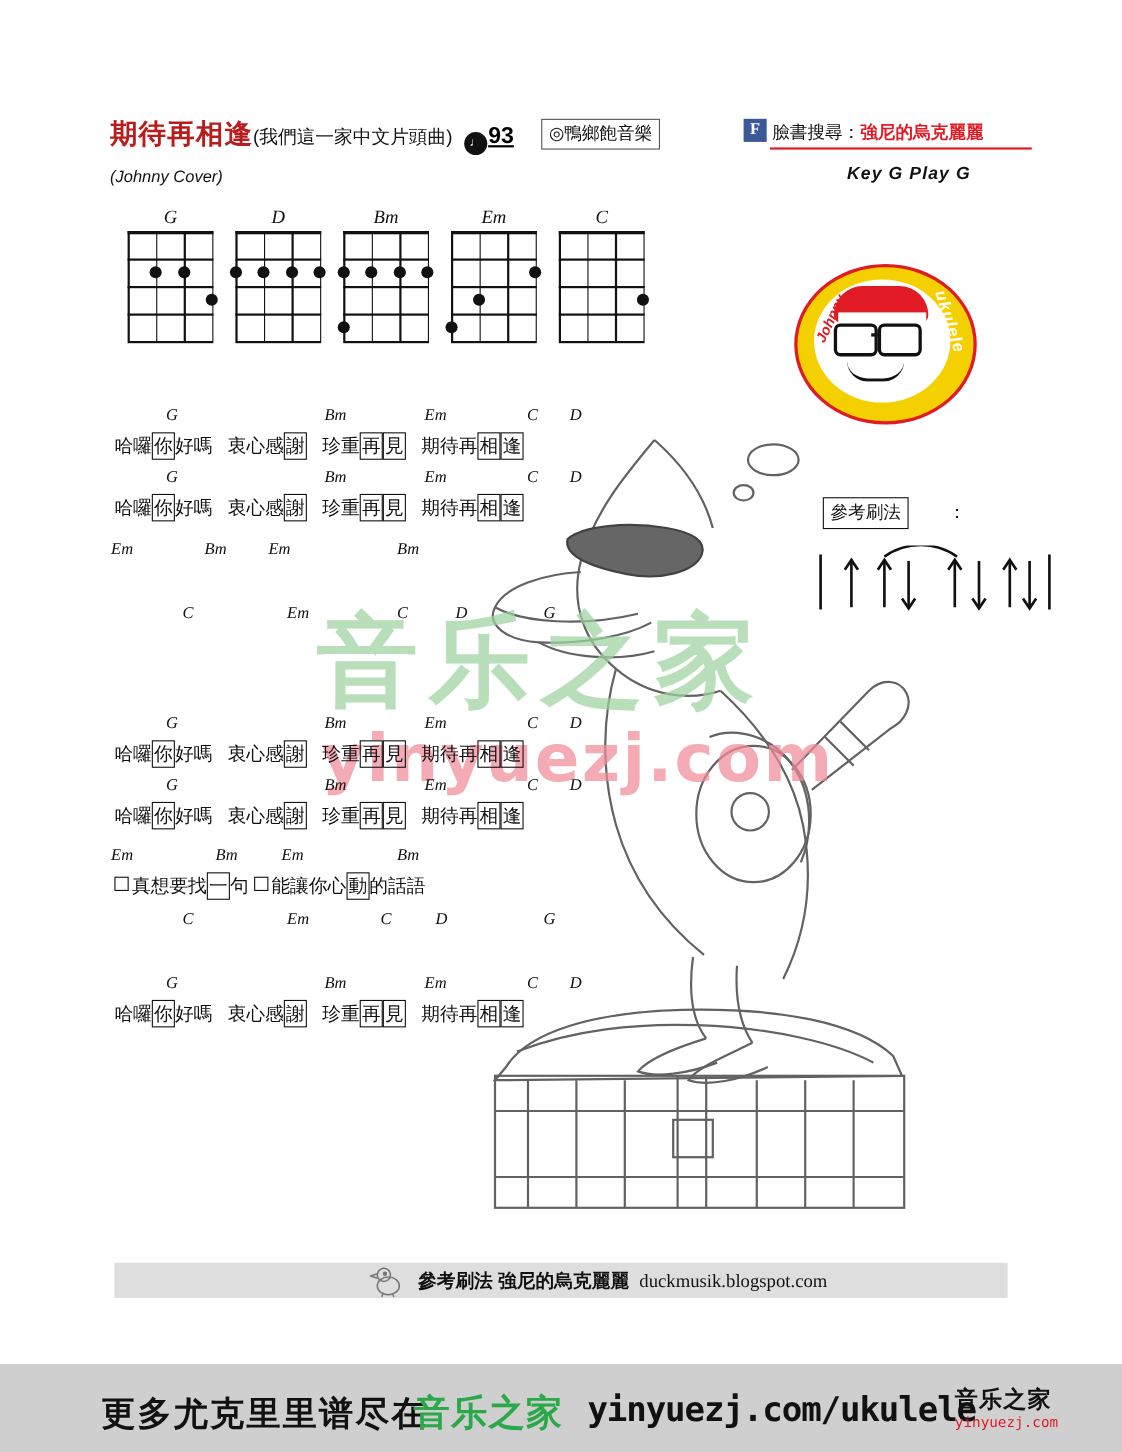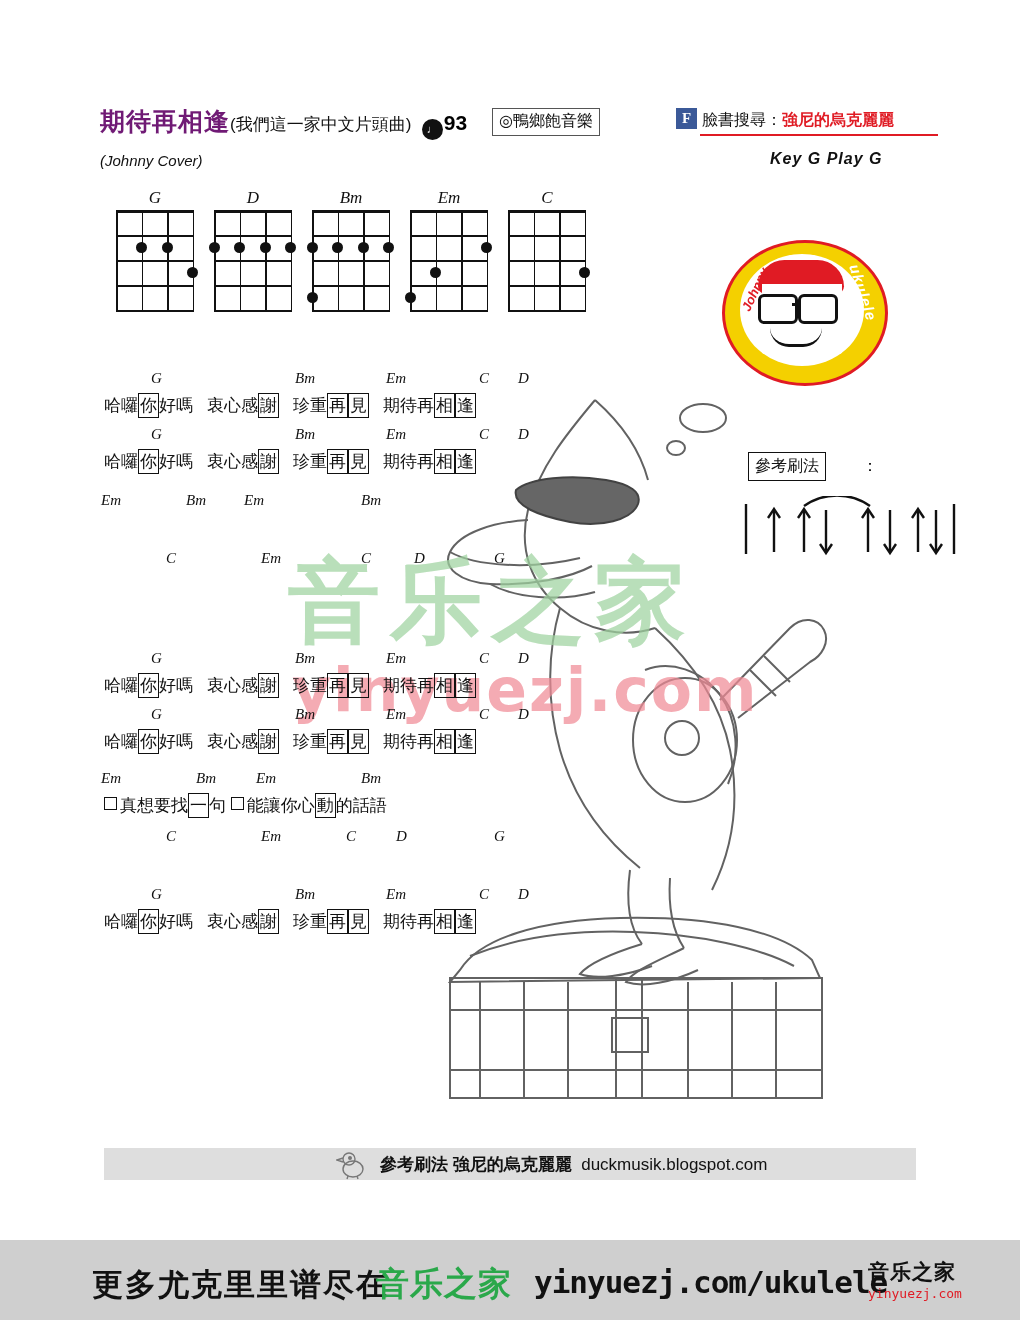--- a/index.html
+++ b/index.html
@@ -7,23 +7,23 @@
     width:1020px;height:1320px;
     background:#ffffff;
     font-family:"Liberation Sans","DejaVu Sans",sans-serif;
     position:relative;
     overflow:hidden;
   }
   .sheet{position:absolute;left:0;top:0;width:1020px;height:1240px;background:#fff;}
 
   
   .title-row{position:absolute;left:100px;top:105px;width:860px;height:46px;}
-  .title-main{font-size:25px;font-weight:bold;color:#701a75;letter-spacing:1px;display:inline-block;vertical-align:baseline;}
+  .title-main{font-size:25px;font-weight:bold;color:#b91c1c;letter-spacing:1px;display:inline-block;vertical-align:baseline;}
   .title-sub{font-size:17px;color:#111;display:inline-block;vertical-align:baseline;}
-  .bpm{display:inline-block;vertical-align:baseline;font-size:21px;font-weight:bold;margin-left:6px;}
+  .bpm{display:inline-block;vertical-align:baseline;font-size:21px;font-weight:bold;margin-left:6px;text-decoration:underline;}
   .metro{display:inline-block;width:21px;height:21px;border-radius:50%;background:#111;color:#fff;font-size:11px;line-height:21px;text-align:center;vertical-align:-3px;margin-right:1px;}
   .repeat-note{position:absolute;left:492px;top:108px;border:1px solid #555;padding:2px 6px 3px 6px;font-size:16px;color:#111;background:#fff;}
   .cover-line{position:absolute;left:100px;top:152px;font-size:15px;font-style:italic;color:#111;}
 
   .fb-box{position:absolute;left:676px;top:108px;width:21px;height:21px;background:#3b5998;color:#fff;font-weight:bold;font-size:15px;line-height:21px;text-align:center;font-family:"Liberation Serif",serif;}
   .fb-text{position:absolute;left:702px;top:110px;font-size:16px;color:#111;}
   .fb-red{color:#e01b24;font-weight:bold;}
   .fb-underline{position:absolute;left:700px;top:134px;width:238px;height:2px;background:#e01b24;}
   .keyplay{position:absolute;left:770px;top:150px;font-size:16px;font-weight:bold;font-style:italic;color:#111;letter-spacing:1px;}
 
@@ -69,21 +69,21 @@
   .sq{display:inline-block;width:11px;height:11px;border:1.5px solid #111;margin-right:3px;vertical-align:1px;}
 
   
   .strum-label{position:absolute;left:748px;top:452px;border:1.5px solid #111;padding:3px 6px;font-size:16px;color:#111;background:#fff;}
   .strum-colon{position:absolute;left:862px;top:456px;font-size:16px;}
   .strum{position:absolute;left:740px;top:496px;width:220px;height:70px;}
 
   
   .footbar{position:absolute;left:104px;top:1148px;width:812px;height:32px;background:#dedede;}
   .foot-text{position:absolute;left:380px;top:1153px;font-size:17px;color:#111;font-weight:bold;}
-  .foot-url{font-family:Liberation Sans, sans-serif;font-weight:normal;margin-top:28px;}
+  .foot-url{font-family:Liberation Serif, serif;font-weight:normal;margin-top:28px;}
   .foot-duck{position:absolute;left:336px;top:1148px;width:34px;height:32px;}
 
   
   .banner{position:absolute;left:0;top:1240px;width:1020px;height:80px;background:#cfcfcf;}
   .banner-t1{position:absolute;left:92px;top:1264px;font-size:31px;font-weight:bold;color:#111;letter-spacing:2px;}
   .banner-t2{position:absolute;left:376px;top:1262px;font-size:33px;font-weight:bold;color:#2aa84a;letter-spacing:1px;}
   .banner-t3{position:absolute;left:534px;top:1264px;font-size:31px;font-weight:bold;color:#111;font-family:"DejaVu Sans Mono",monospace;letter-spacing:-1px;}
   .banner-logo{position:absolute;left:868px;top:1258px;width:120px;height:46px;}
   .bl1{font-size:21px;font-weight:bold;color:#111;letter-spacing:1px;}
   .bl2{font-size:13px;color:#e01b24;font-family:"DejaVu Sans Mono",monospace;}

